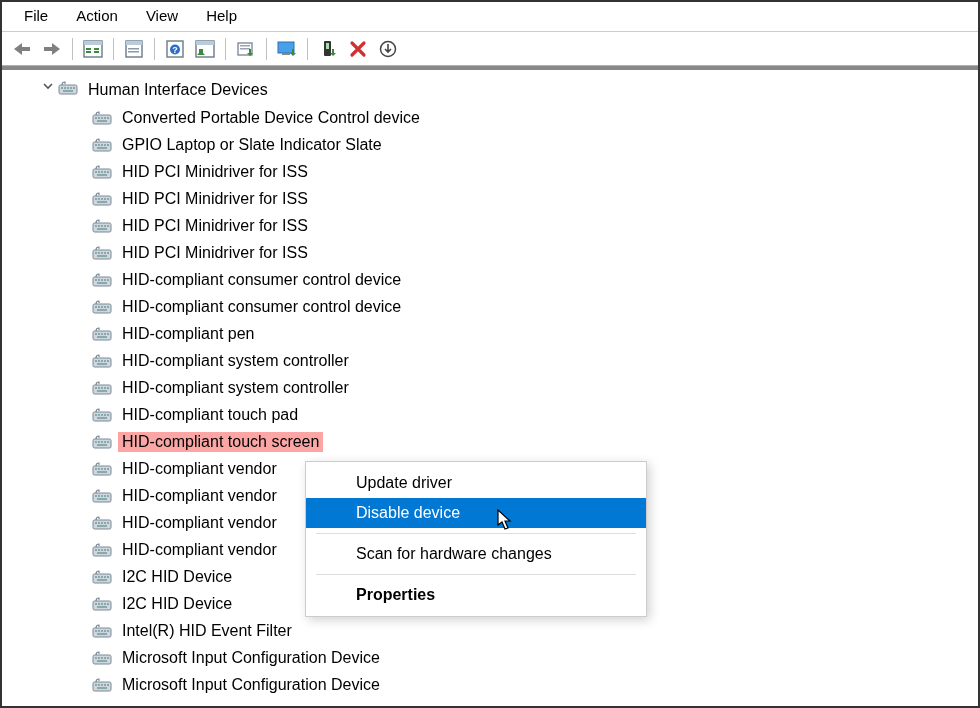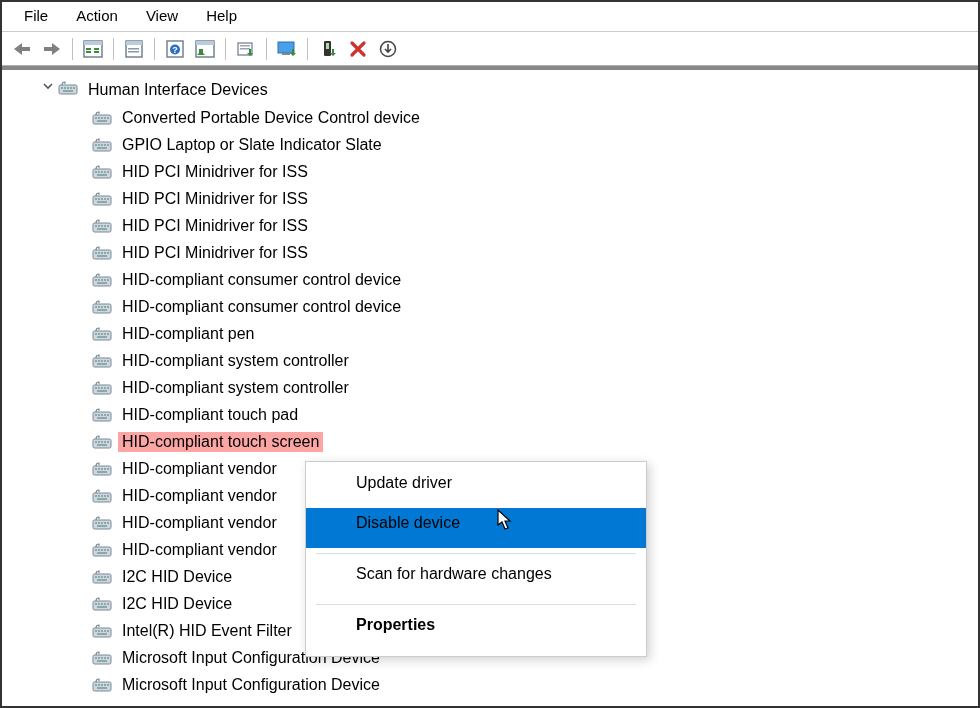--- a/index.html
+++ b/index.html
@@ -86,27 +86,27 @@
   .context-menu {
     position: absolute;
     background: #fff;
     border: 1px solid #ccc;
     box-shadow: 3px 3px 10px rgba(0,0,0,0.18);
     padding: 6px 0;
     width: 342px;
     z-index: 100;
   }
   .ctx-item {
-    padding: 6px 18px 16px 50px;
+    padding: 6px 18px 6px 50px;
     font-size: 16px;
     cursor: default;
   }
   .ctx-item.hover {
     background: #0078d4;
-    color: #000000;
+    color: #ffffff;
   }
   .ctx-item.bold {
     font-weight: 700;
   }
   .ctx-sep {
     height: 1px;
     background: #ddd;
     margin: 5px 10px;
   }
   .cursor {

